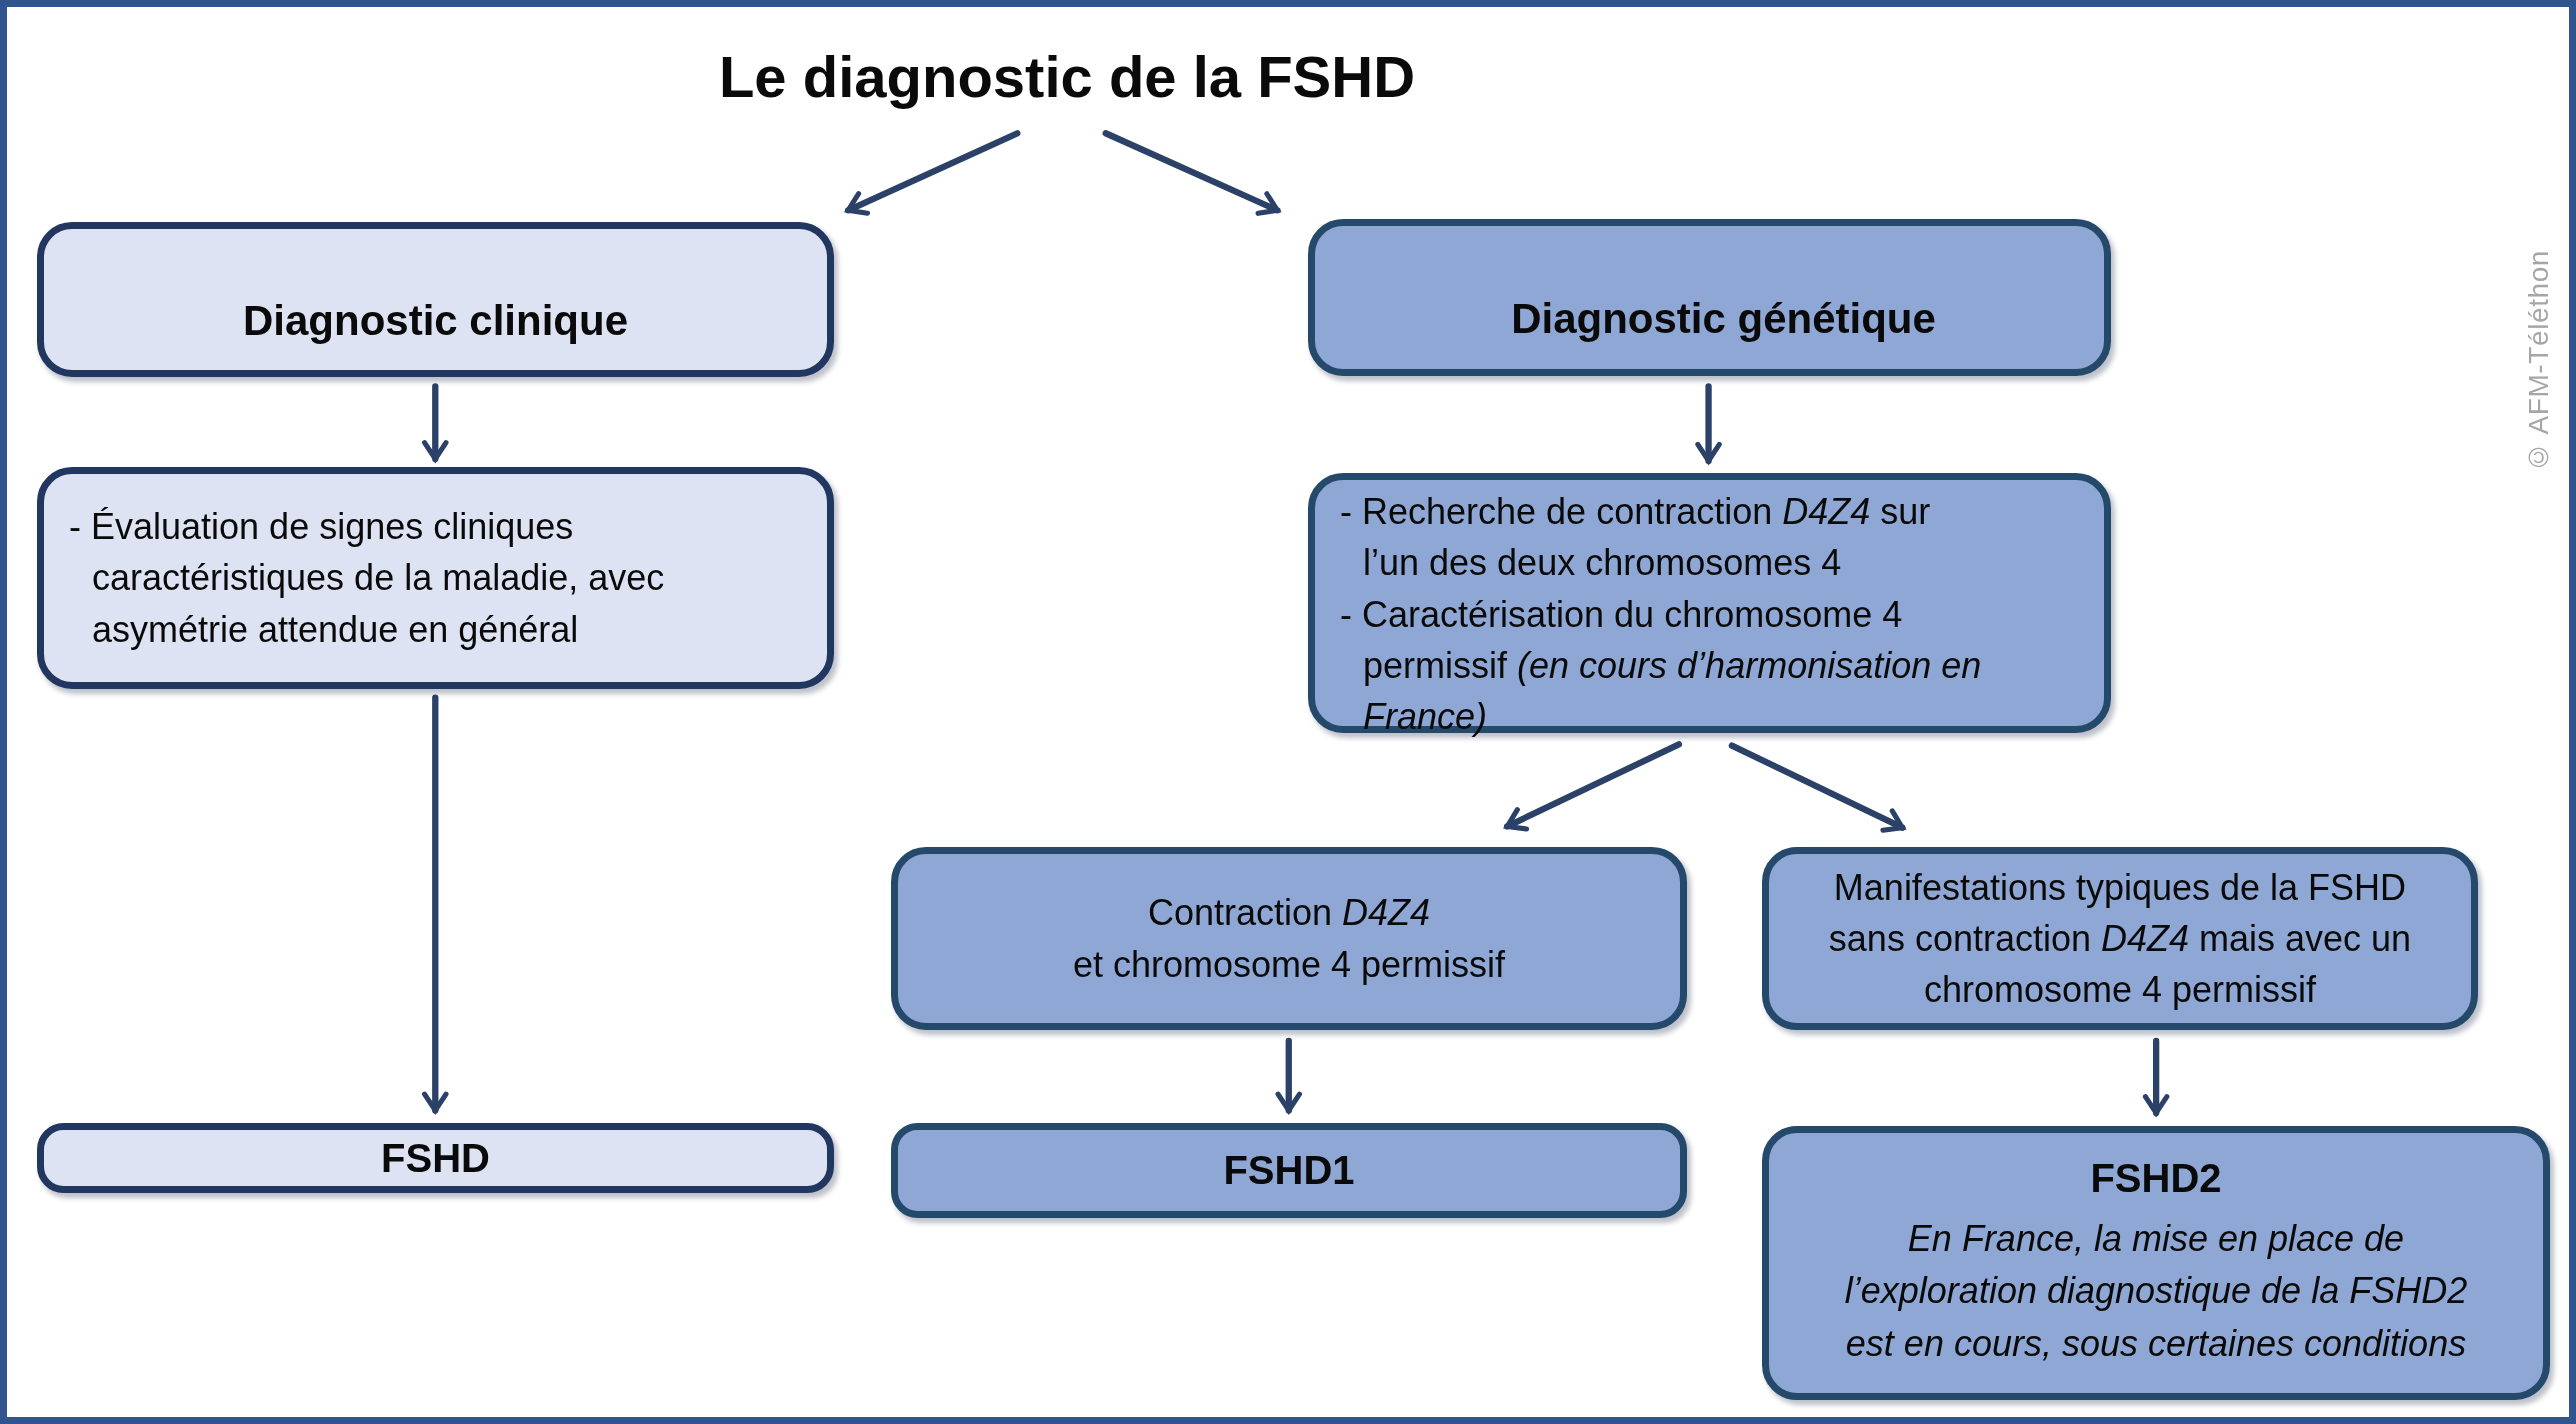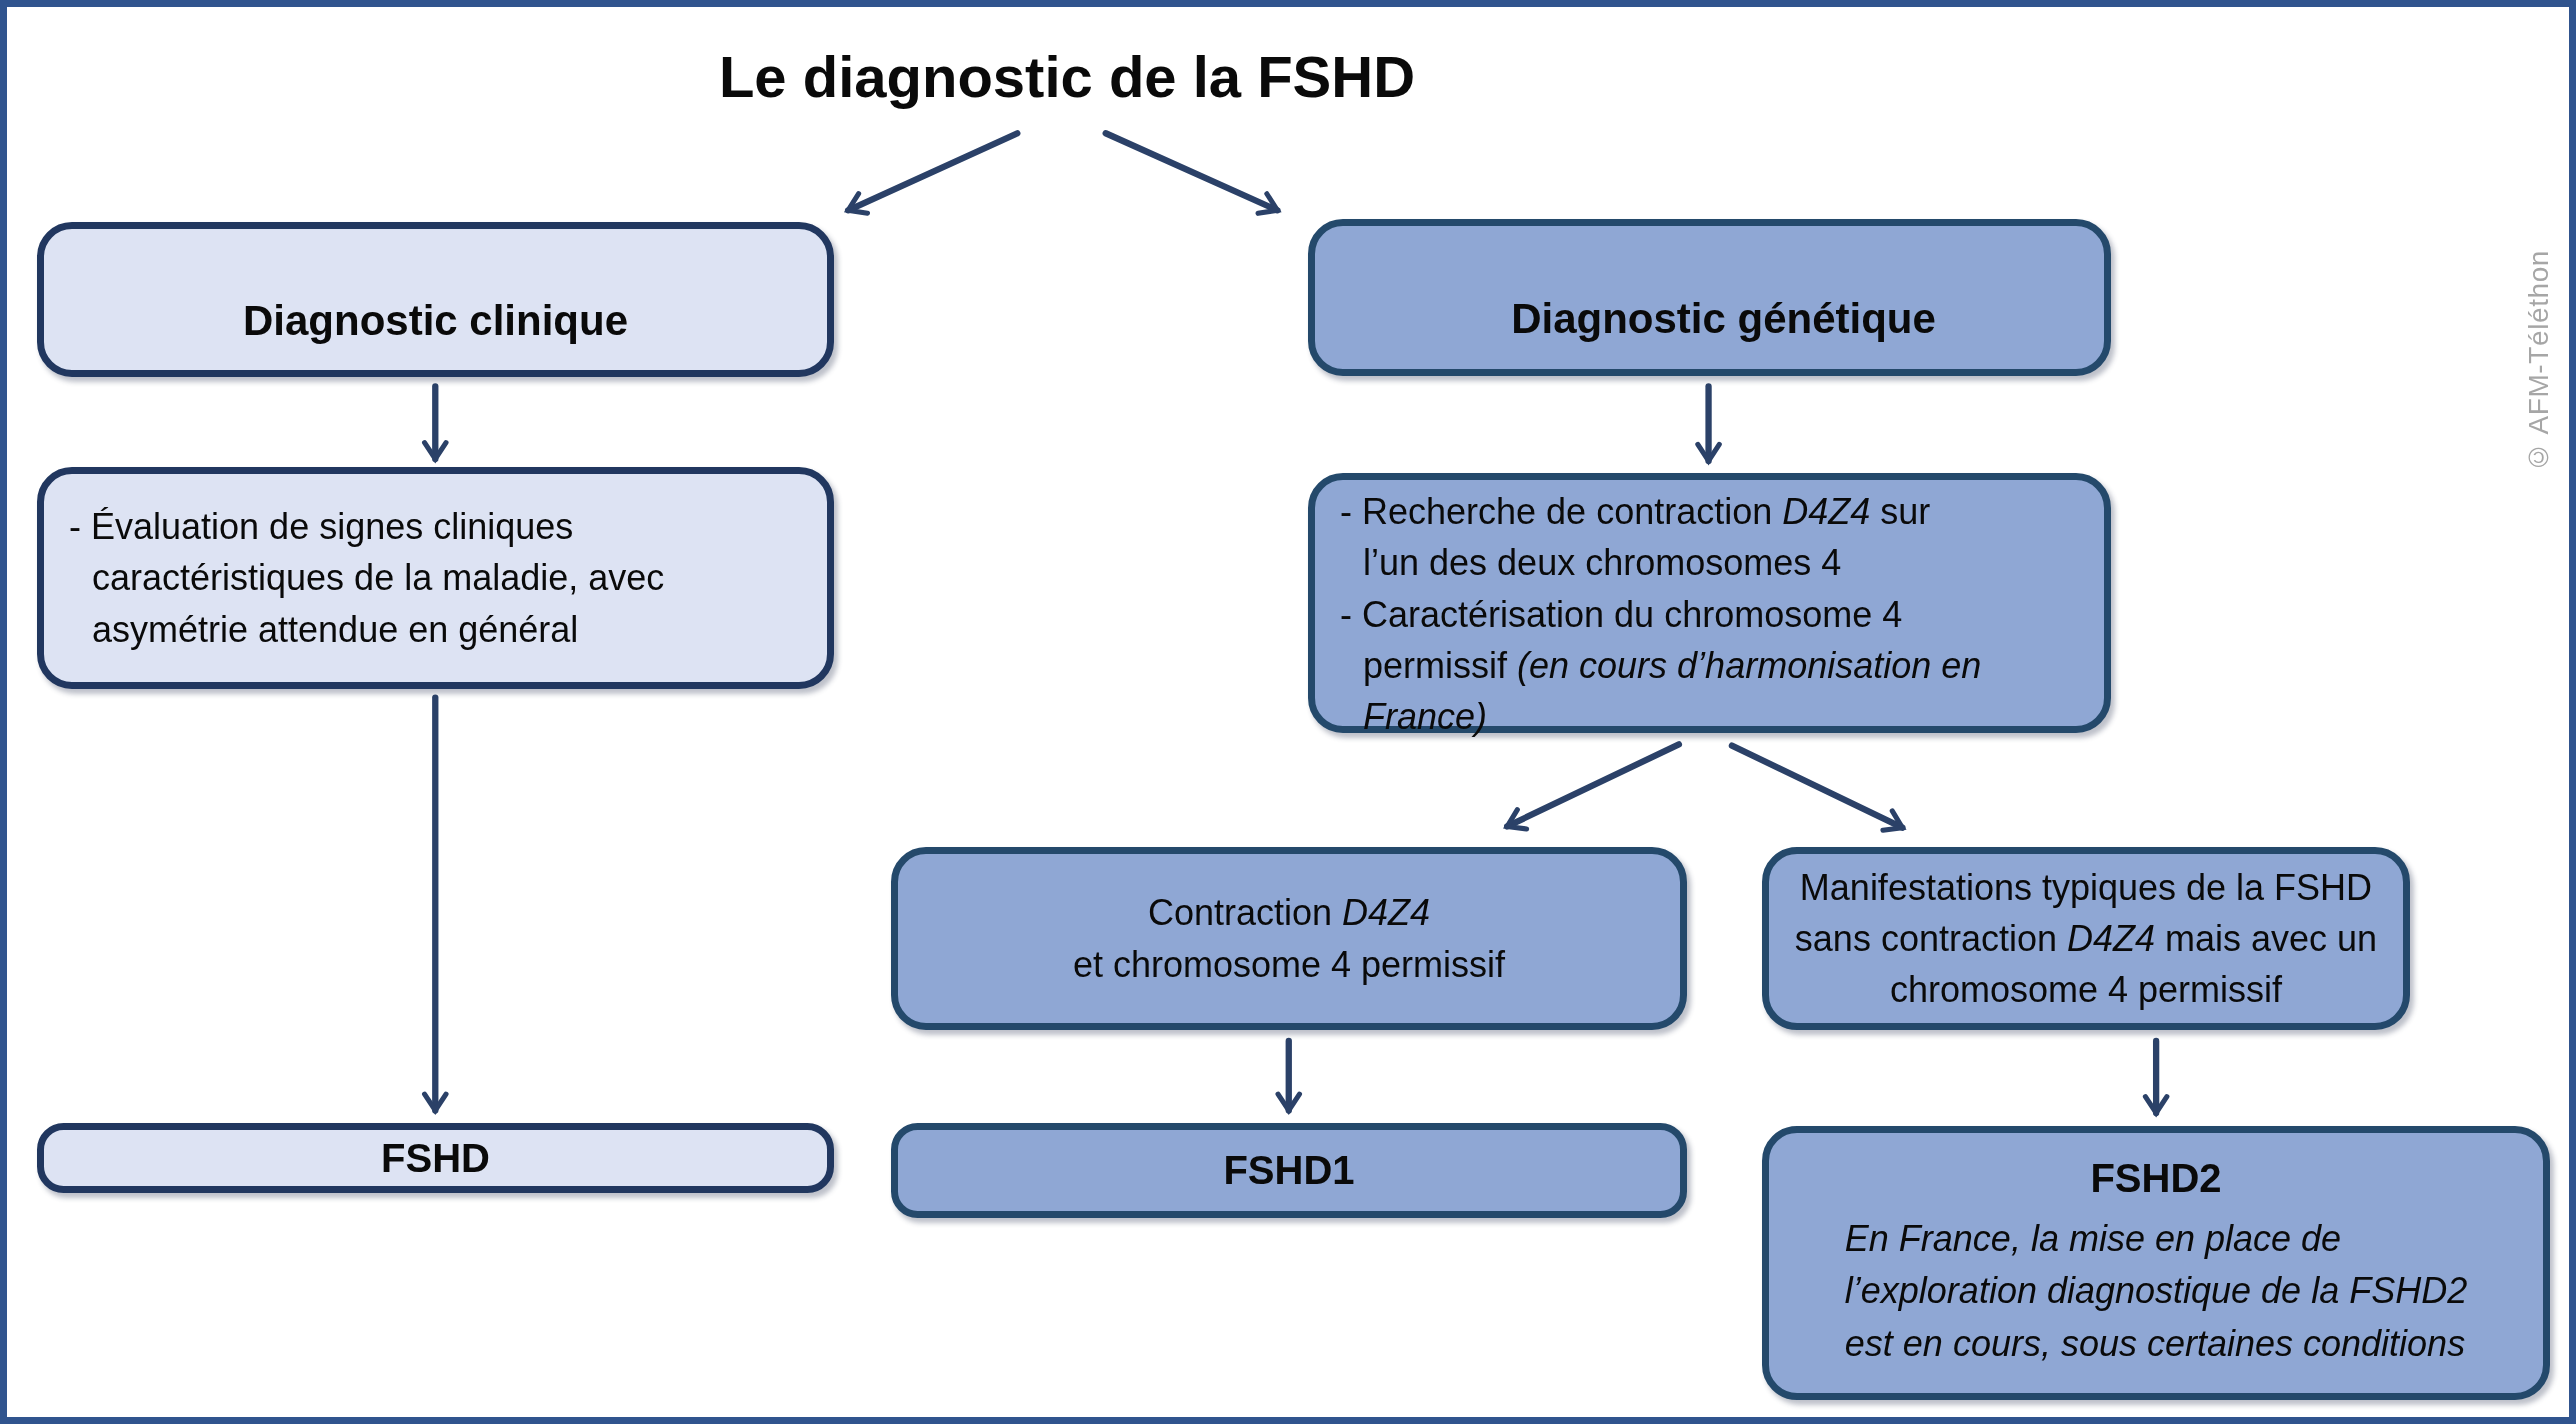--- a/index.html
+++ b/index.html
@@ -32,28 +32,28 @@
   .big-label{font-size:40px; font-weight:bold; text-align:center;}
   .detail{align-items:stretch; padding:6.3px 25px;}
   .hang{
     font-size:36px; line-height:1.42; white-space:pre-line;
     padding-left:23px; text-indent:-23px; text-align:left;
   }
   .center-rich{font-size:36px; line-height:1.42; white-space:pre-line; text-align:center;}
   .it{font-style:italic;}
   .note{
     font-size:36px; line-height:1.45; white-space:pre-line;
-    font-style:italic; text-align:left; margin-top:12px;
+    font-style:italic; text-align:center; margin-top:12px;
   }
   #box-clinique   {left:30px;   top:215px;  width:797px; height:155px;}
   #box-genetique  {left:1301px; top:212px;  width:803px; height:157px;padding-left:28px;}
   #box-evaluation {left:30px;   top:460px;  width:797px; height:222px;}
   #box-gendetail  {left:1301px; top:466px;  width:803px; height:260px;justify-content:space-between;}
   #box-contraction{left:884px; top:840px; width:796px; height:183px;}
-  #box-manifest   {left:1755px; top:840px; width:648px; height:183px;}
+  #box-manifest   {left:1755px; top:840px; width:716px; height:183px;}
   #box-fshd       {left:30px;   top:1116px; width:797px; height:70px; border-radius:26.5px;}
   #box-fshd1      {left:884px; top:1116px; width:796px; height:95px; border-radius:26.5px;}
   #box-fshd2      {left:1755px; top:1119px; width:788px; height:274px;}
   .credit{
     position:absolute; right:14px; top:24px; height:442px;
     writing-mode:vertical-rl; transform:rotate(180deg);
     color:var(--credit); font-size:28px; letter-spacing:0.6px;
   }
 </style>
 </head>

